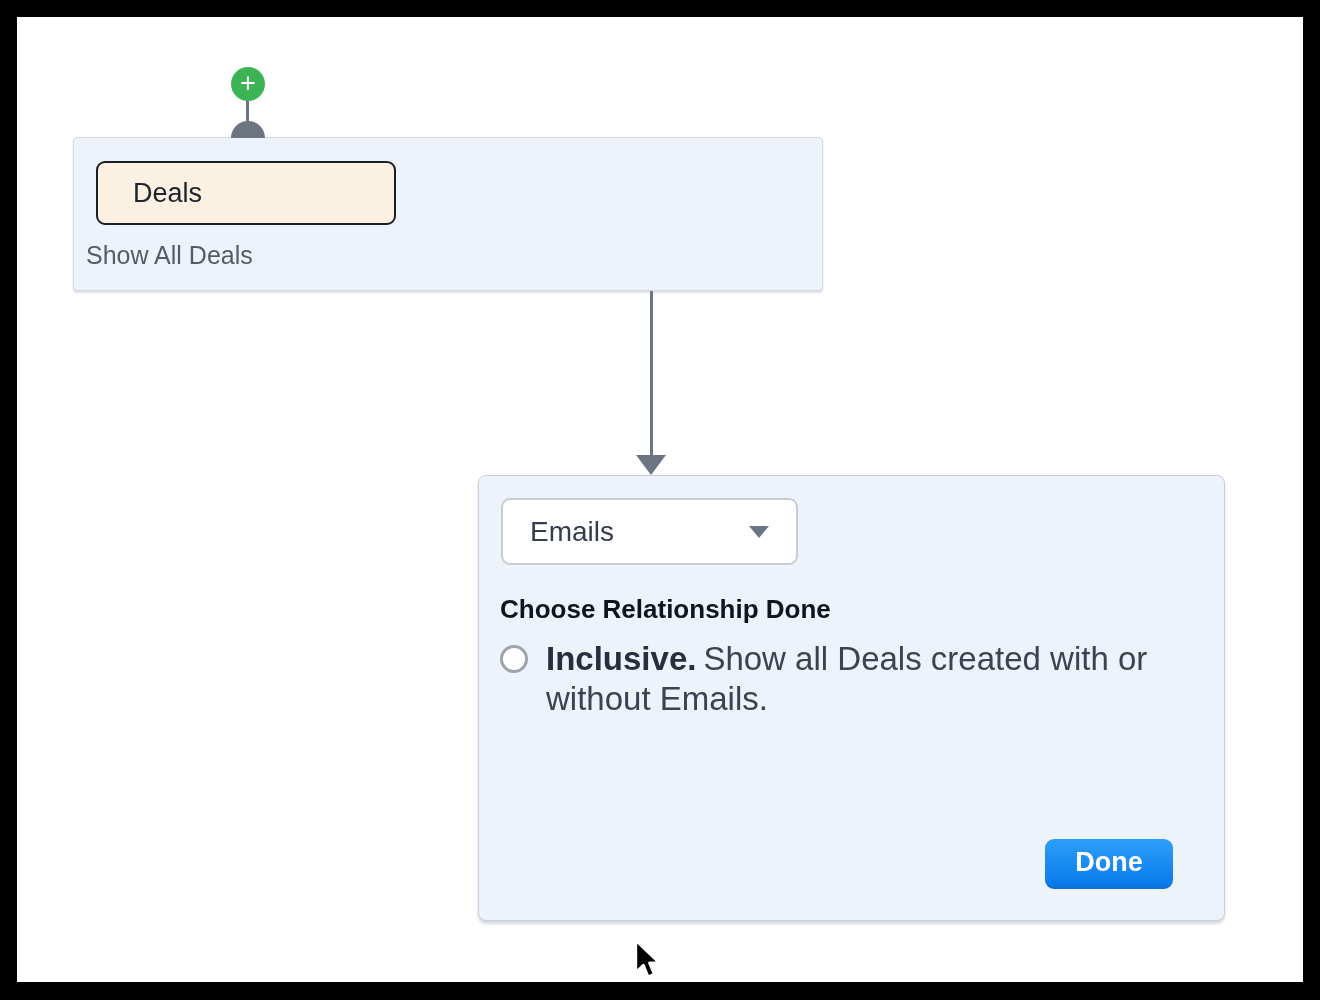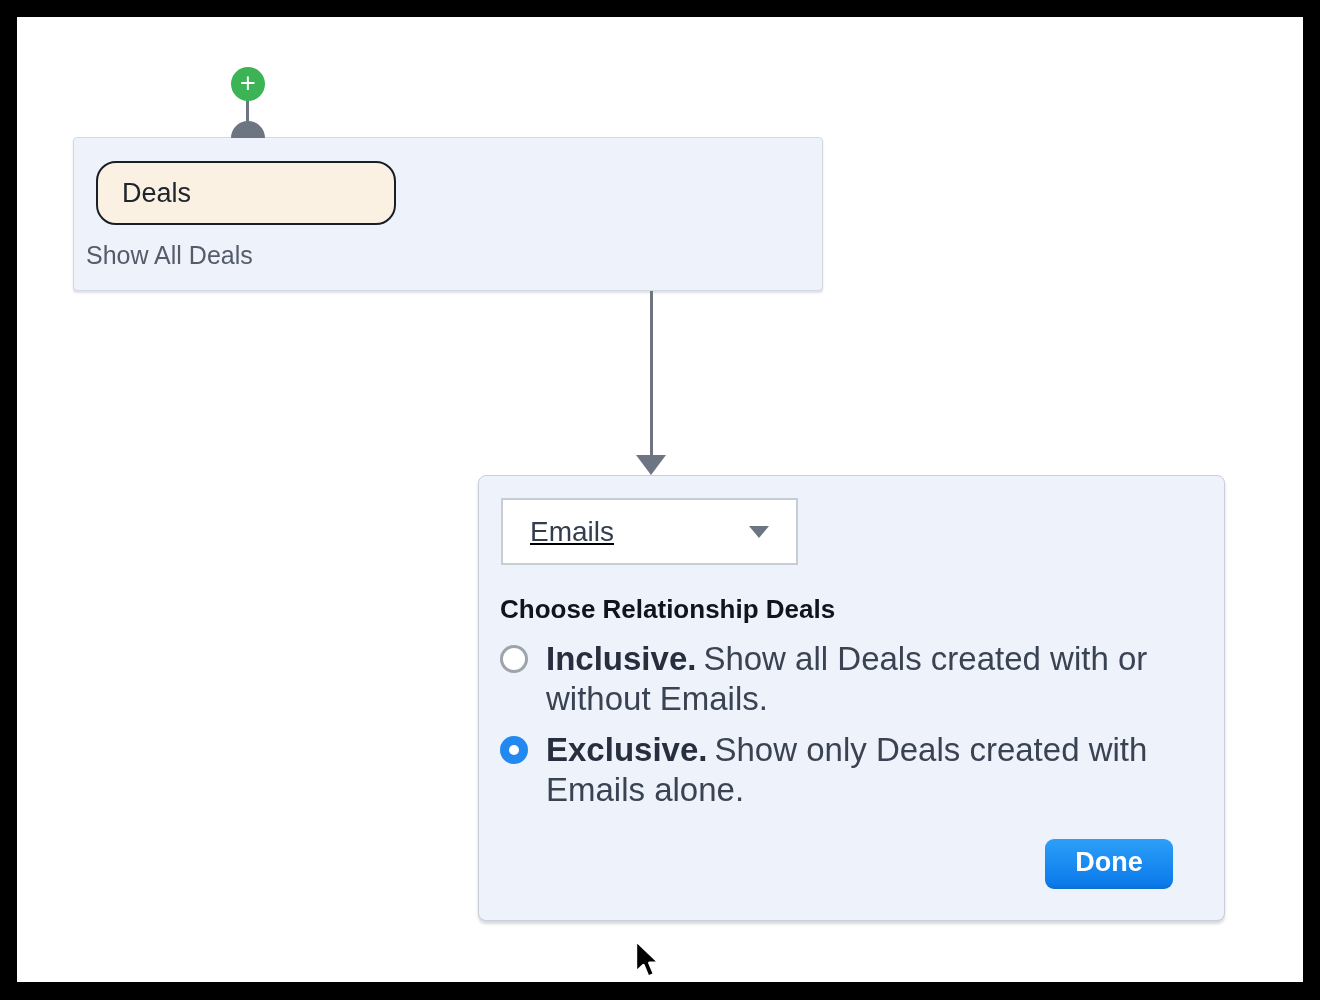--- a/index.html
+++ b/index.html
@@ -68,23 +68,23 @@
     border-radius: 4px;
     box-shadow: 0 2px 2px rgba(120,130,150,0.25);
     z-index: 1;
   }
   .module-chip {
     position: absolute;
     left: 22px; top: 23px;
     width: 300px; height: 64px;
     background: var(--chip-bg);
     border: 2px solid var(--chip-border);
-    border-radius: 20px;
+    border-radius: 9px;
     display: flex; align-items: center;
-    padding-left: 24px;
+    padding-left: 35px;
     font-size: 27px;
     color: var(--chip-text);
     cursor: pointer;
   }
   .node-subtitle {
     position: absolute;
     left: 12px; top: 103px;
     font-size: 25px;
     color: var(--subtitle-text);
   }
@@ -114,25 +114,24 @@
     border: 1px solid var(--panel-border);
     border-radius: 8px;
     box-shadow: 0 3px 3px rgba(120,130,150,0.3);
   }
   .dropdown {
     position: absolute;
     left: 22px; top: 22px;
     width: 297px; height: 67px;
     background: #ffffff;
     border: 2px solid var(--dropdown-border);
-    border-radius: 0;
+    border-radius: 9px;
     display: flex; align-items: center; justify-content: space-between;
     padding: 0 27px;
     cursor: pointer;
-    text-decoration: underline;
   }
   .dropdown-value {
     font-size: 28px;
     color: var(--dropdown-text);
   }
   .chevron-down {
     width: 0; height: 0;
     border-left: 10px solid transparent;
     border-right: 10px solid transparent;
     border-top: 12px solid var(--connector);
@@ -233,35 +232,29 @@
     <div class="arrow-line"></div>
     <div class="arrow-head"></div>
 
     <div class="rel-panel">
 
       <div class="dropdown">
         <span class="dropdown-value">Emails</span>
         <span class="chevron-down"></span>
       </div>
 
-      <div class="panel-heading">Choose Relationship Deals</div>
+      <div class="panel-heading">Choose Relationship Done</div>
 
       <div class="options">
 
         <div class="option">
           <span class="radio"></span>
           <span class="option-text"><span class="option-label">Inclusive.</span><span>Show all Deals created with or without Emails.</span></span>
         </div>
 
-        <div class="option">
-          <span class="radio radio--selected">
-              <span class="dot"></span>
-            </span>
-          <span class="option-text"><span class="option-label">Exclusive.</span><span>Show only Deals created with Emails alone.</span></span>
-        </div>
 
       </div>
 
       <button class="done-btn">Done</button>
     </div>
 
     <svg class="cursor" width="34" height="44" viewBox="0 0 34 44">
       <path d="M6 3 L6 34 L13.5 27 L18.2 38.5 L24 36 L19.2 24.8 L29 24.8 Z" fill="#000000" stroke="#ffffff" stroke-width="2.4" stroke-linejoin="round"></path>
     </svg>
 

